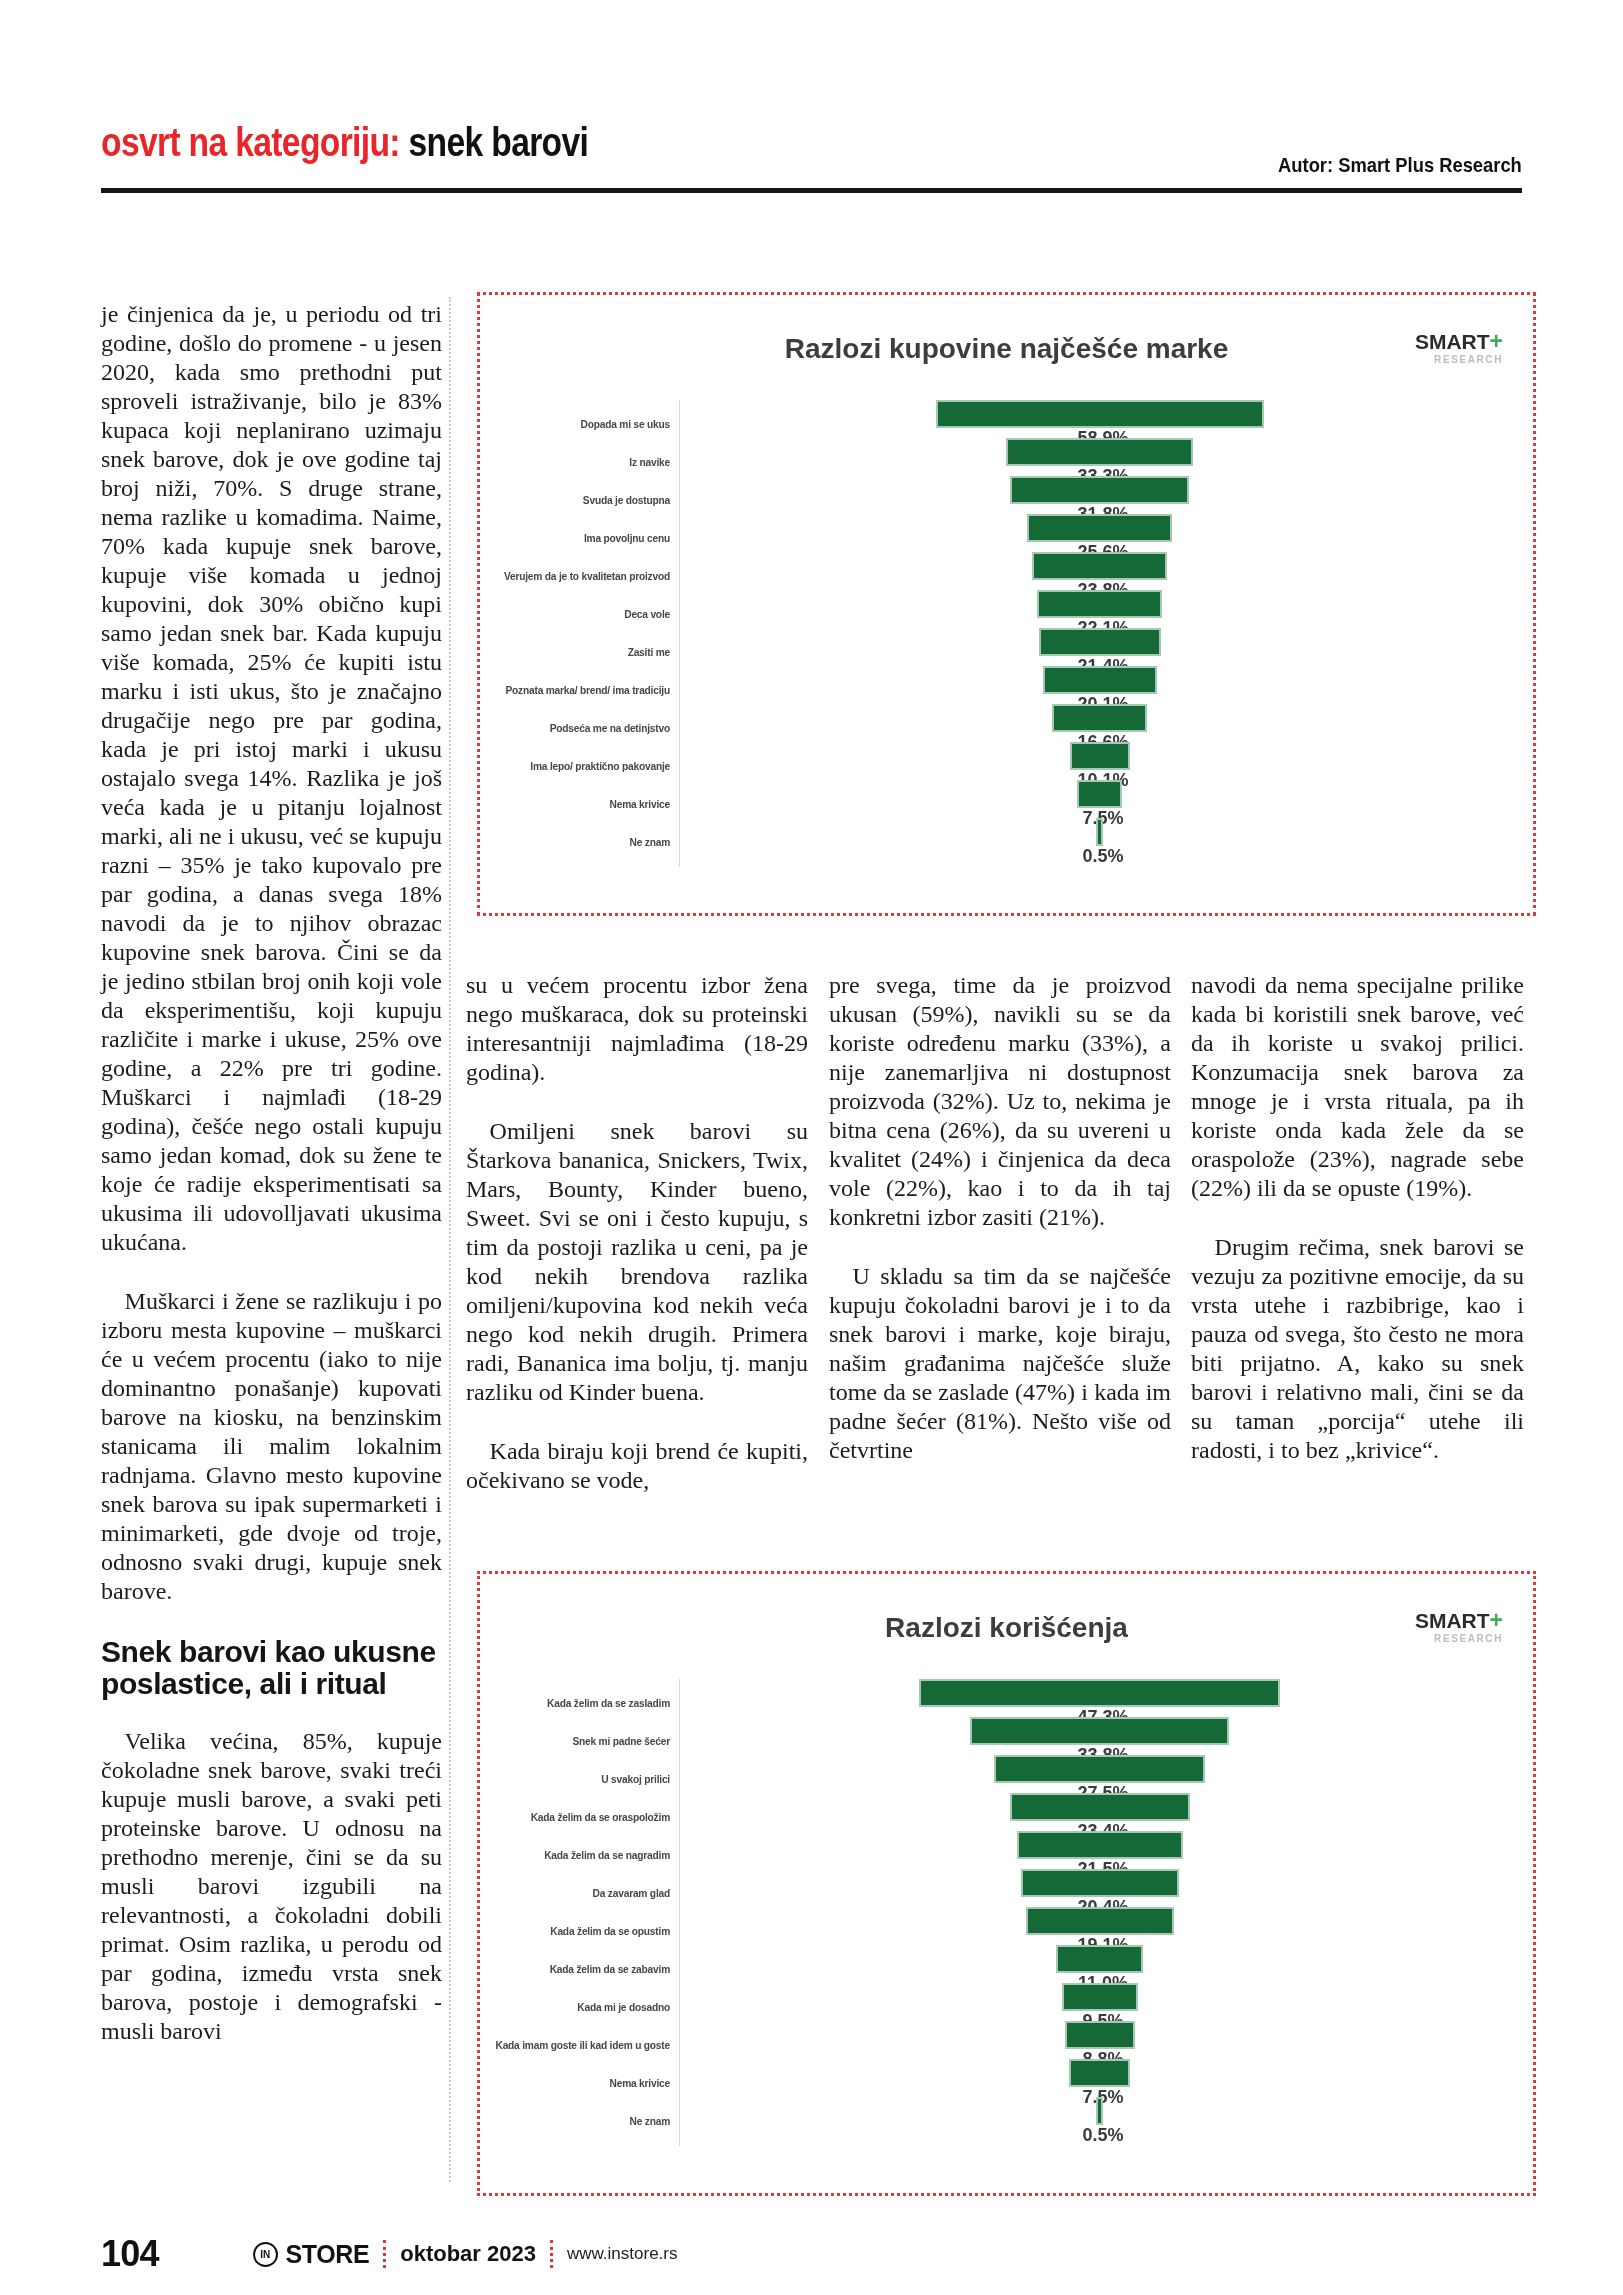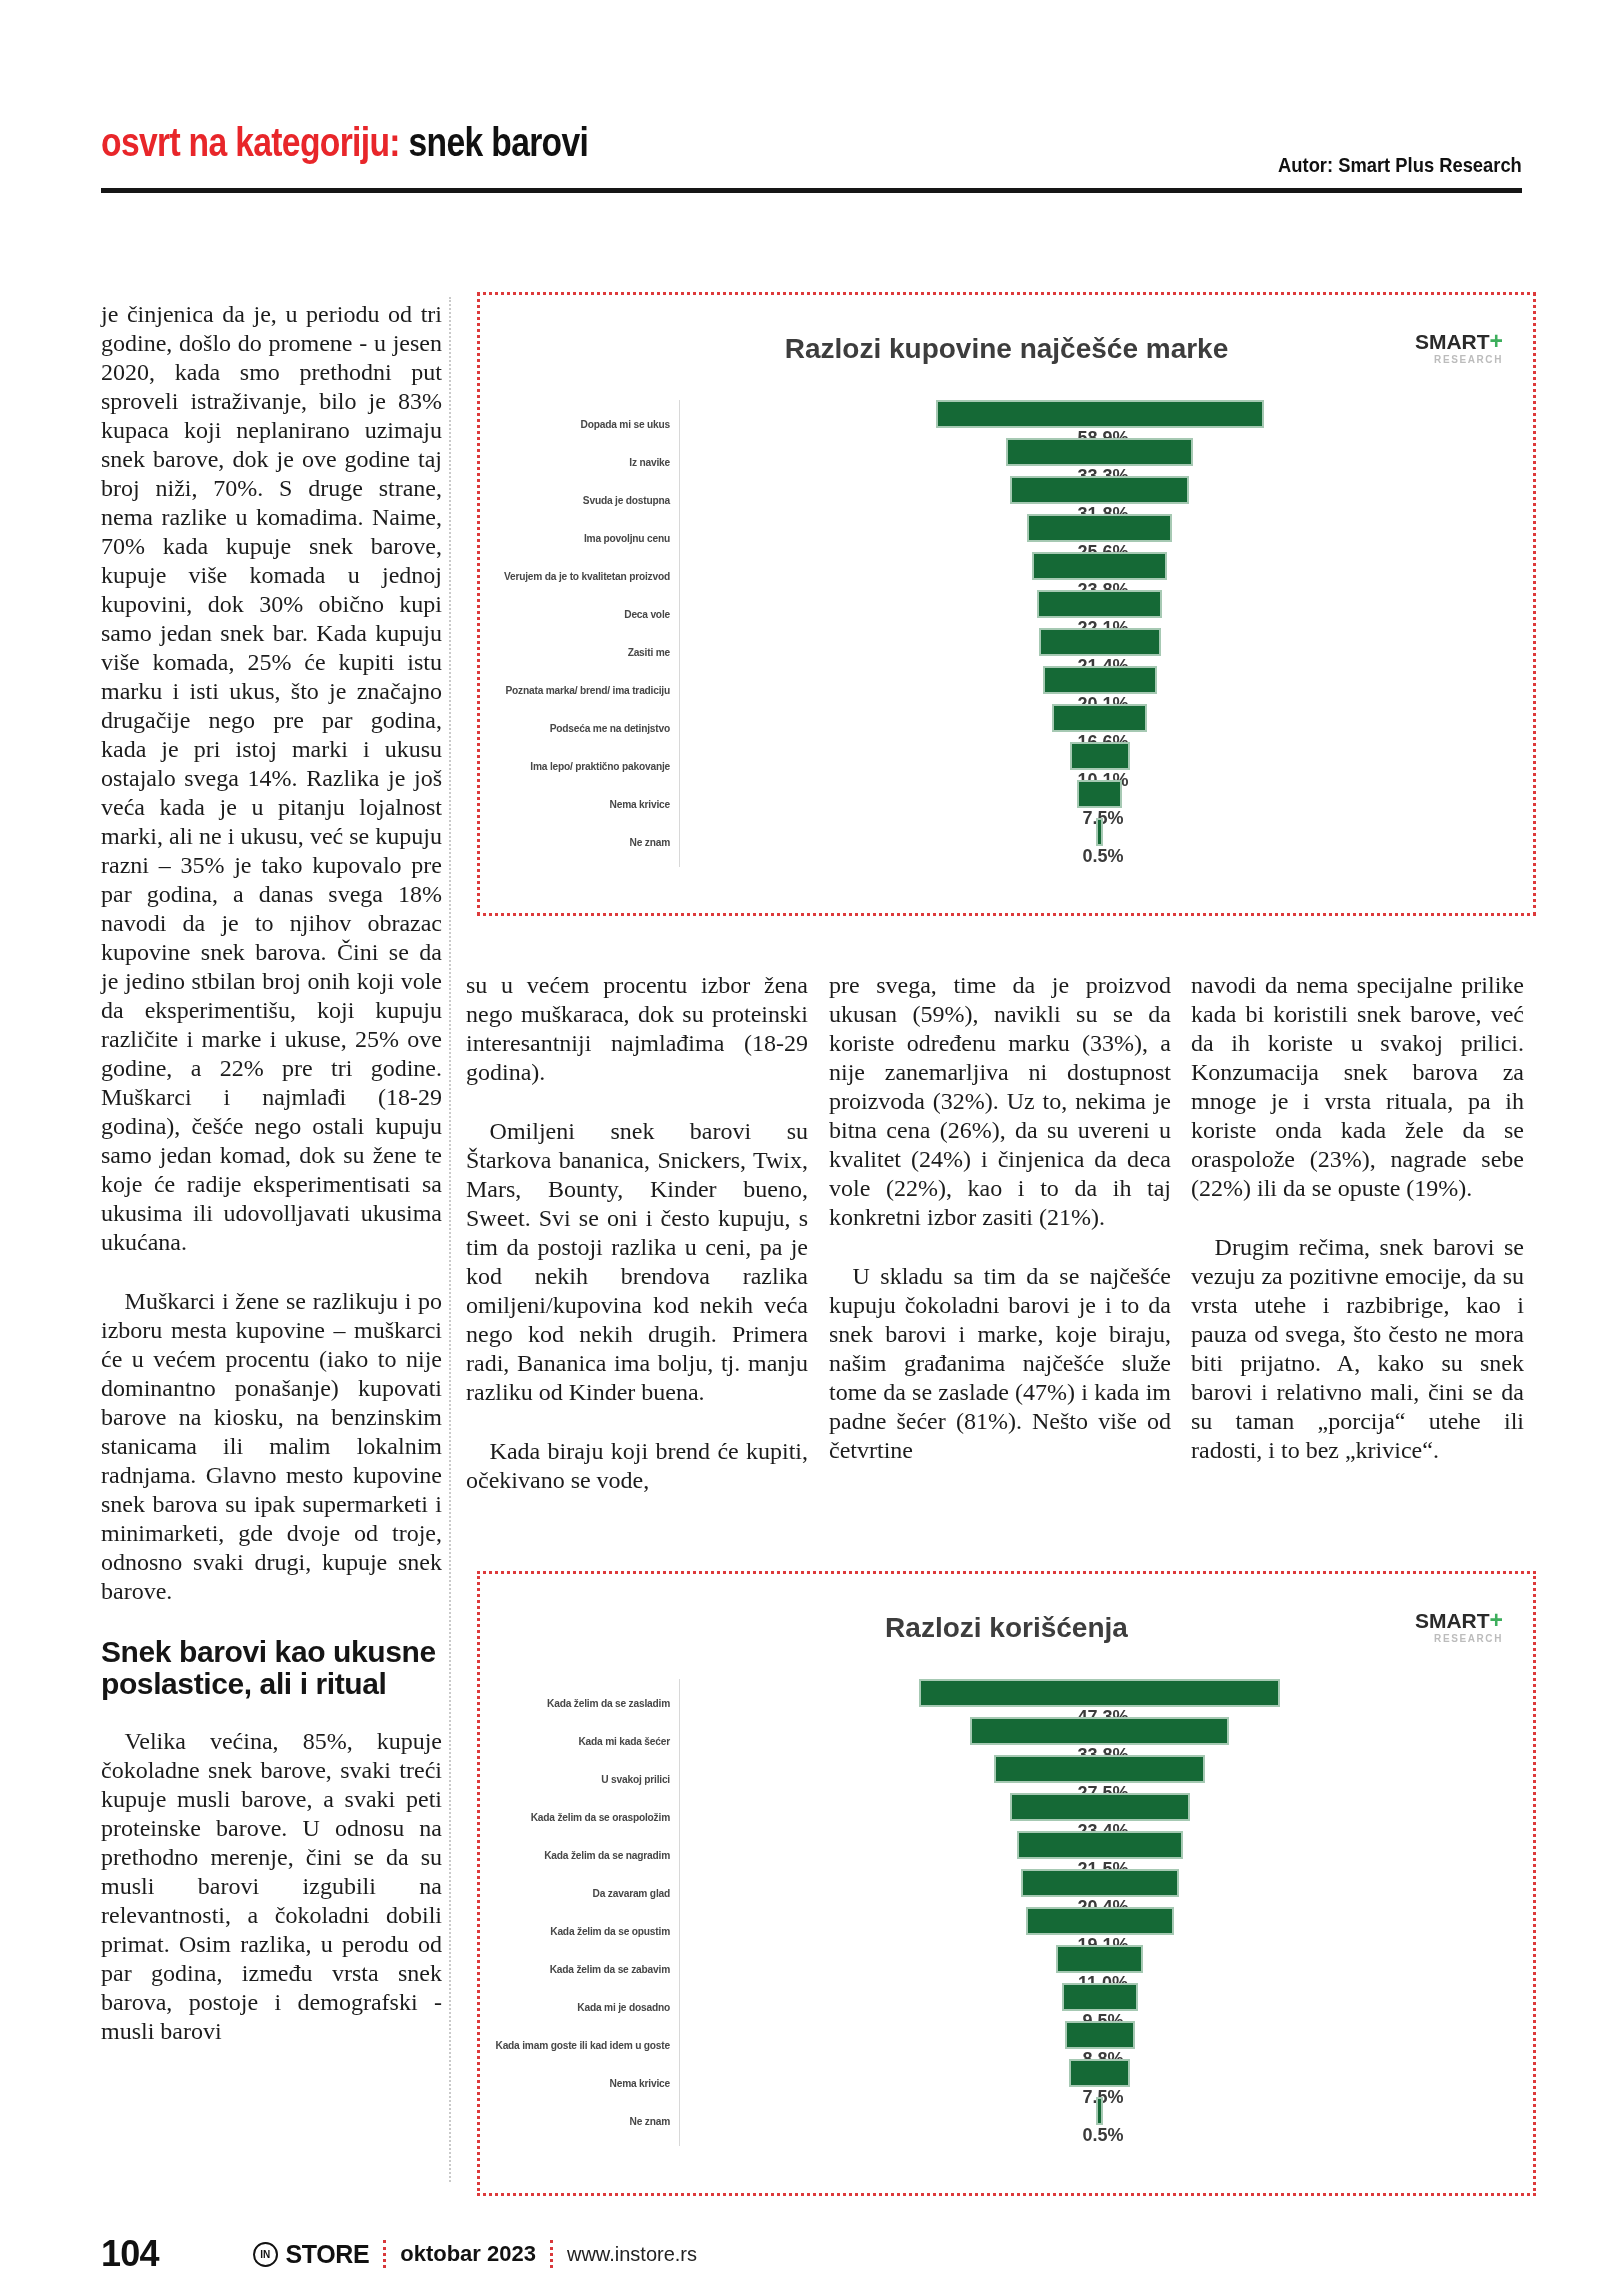--- a/index.html
+++ b/index.html
@@ -46,21 +46,21 @@
 
   
   .footer{left:101px;top:2233px;display:flex;font-family:"Liberation Sans",sans-serif;color:#111;}
   .pageno{font-size:36px;font-weight:900;letter-spacing:-0.8px;}
   .fgroup{display:flex;align-items:center;margin-left:94px;}
   .in-circle{width:25px;height:25px;border:2.4px solid #111;border-radius:50%;display:inline-flex;align-items:center;
     justify-content:center;font-size:10px;font-weight:800;box-sizing:border-box;}
   .store{font-size:25px;font-weight:900;margin-left:7.9px;letter-spacing:-0.4px;}
   .vdot{border-left:3.1px dotted #d9383b;height:28px;width:0;margin:0 14px;}
   .issue{font-size:22px;font-weight:700;}
-  .site{font-size:20px;font-weight:400;color:#222;}
+  .site{font-size:17px;font-weight:400;color:#222;}
 </style>
 </head>
 <body>
 
 <h1 class="abs masthead"><span class="kicker">osvrt na kategoriju:</span><span> snek barovi</span></h1>
 <div class="abs author">Autor: Smart Plus Research</div>
 <div class="abs toprule"></div>
 
 <div class="abs col leftcol">
   <p>je činjenica da je, u periodu od tri godine, došlo do promene - u jesen 2020, kada smo prethodni put sproveli istraživanje, bilo je 83% kupaca koji neplanirano uzimaju snek barove, dok je ove godine taj broj niži, 70%. S druge strane, nema razlike u komadima. Naime, 70% kada kupuje snek barove, kupuje više komada u jednoj kupovini, dok 30% obično kupi samo jedan snek bar. Kada kupuju više komada, 25% će kupiti istu marku i isti ukus, što je značajno drugačije nego pre par godina, kada je pri istoj marki i ukusu ostajalo svega 14%. Razlika je još veća kada je u pitanju lojalnost marki, ali ne i ukusu, već se kupuju razni – 35% je tako kupovalo pre par godina, a danas svega 18% navodi da je to njihov obrazac kupovine snek barova. Čini se da je jedino stbilan broj onih koji vole da eksperimentišu, koji kupuju različite i marke i ukuse, 25% ove godine, a 22% pre tri godine. Muškarci i najmlađi (18-29 godina), češće nego ostali kupuju samo jedan komad, dok su žene te koje će radije eksperimentisati sa ukusima ili udovolljavati ukusima ukućana.</p>
@@ -187,21 +187,21 @@
   </div>
   <div class="rows">
       <div class="crow">
         <div class="clab">Kada želim da se zasladim</div>
         <div class="carea">
           <div class="cbar" style="width: 357px; background: rgb(21, 105, 54); border-color: rgb(166, 201, 179);"></div>
           <div class="cval">47.3%</div>
         </div>
       </div>
       <div class="crow">
-        <div class="clab">Kada mi kada šećer</div>
+        <div class="clab">Snek mi padne šećer</div>
         <div class="carea">
           <div class="cbar" style="width: 255px; background: rgb(21, 105, 54); border-color: rgb(166, 201, 179);"></div>
           <div class="cval">33.8%</div>
         </div>
       </div>
       <div class="crow">
         <div class="clab">U svakoj prilici</div>
         <div class="carea">
           <div class="cbar" style="width: 207px; background: rgb(21, 105, 54); border-color: rgb(166, 201, 179);"></div>
           <div class="cval">27.5%</div>

